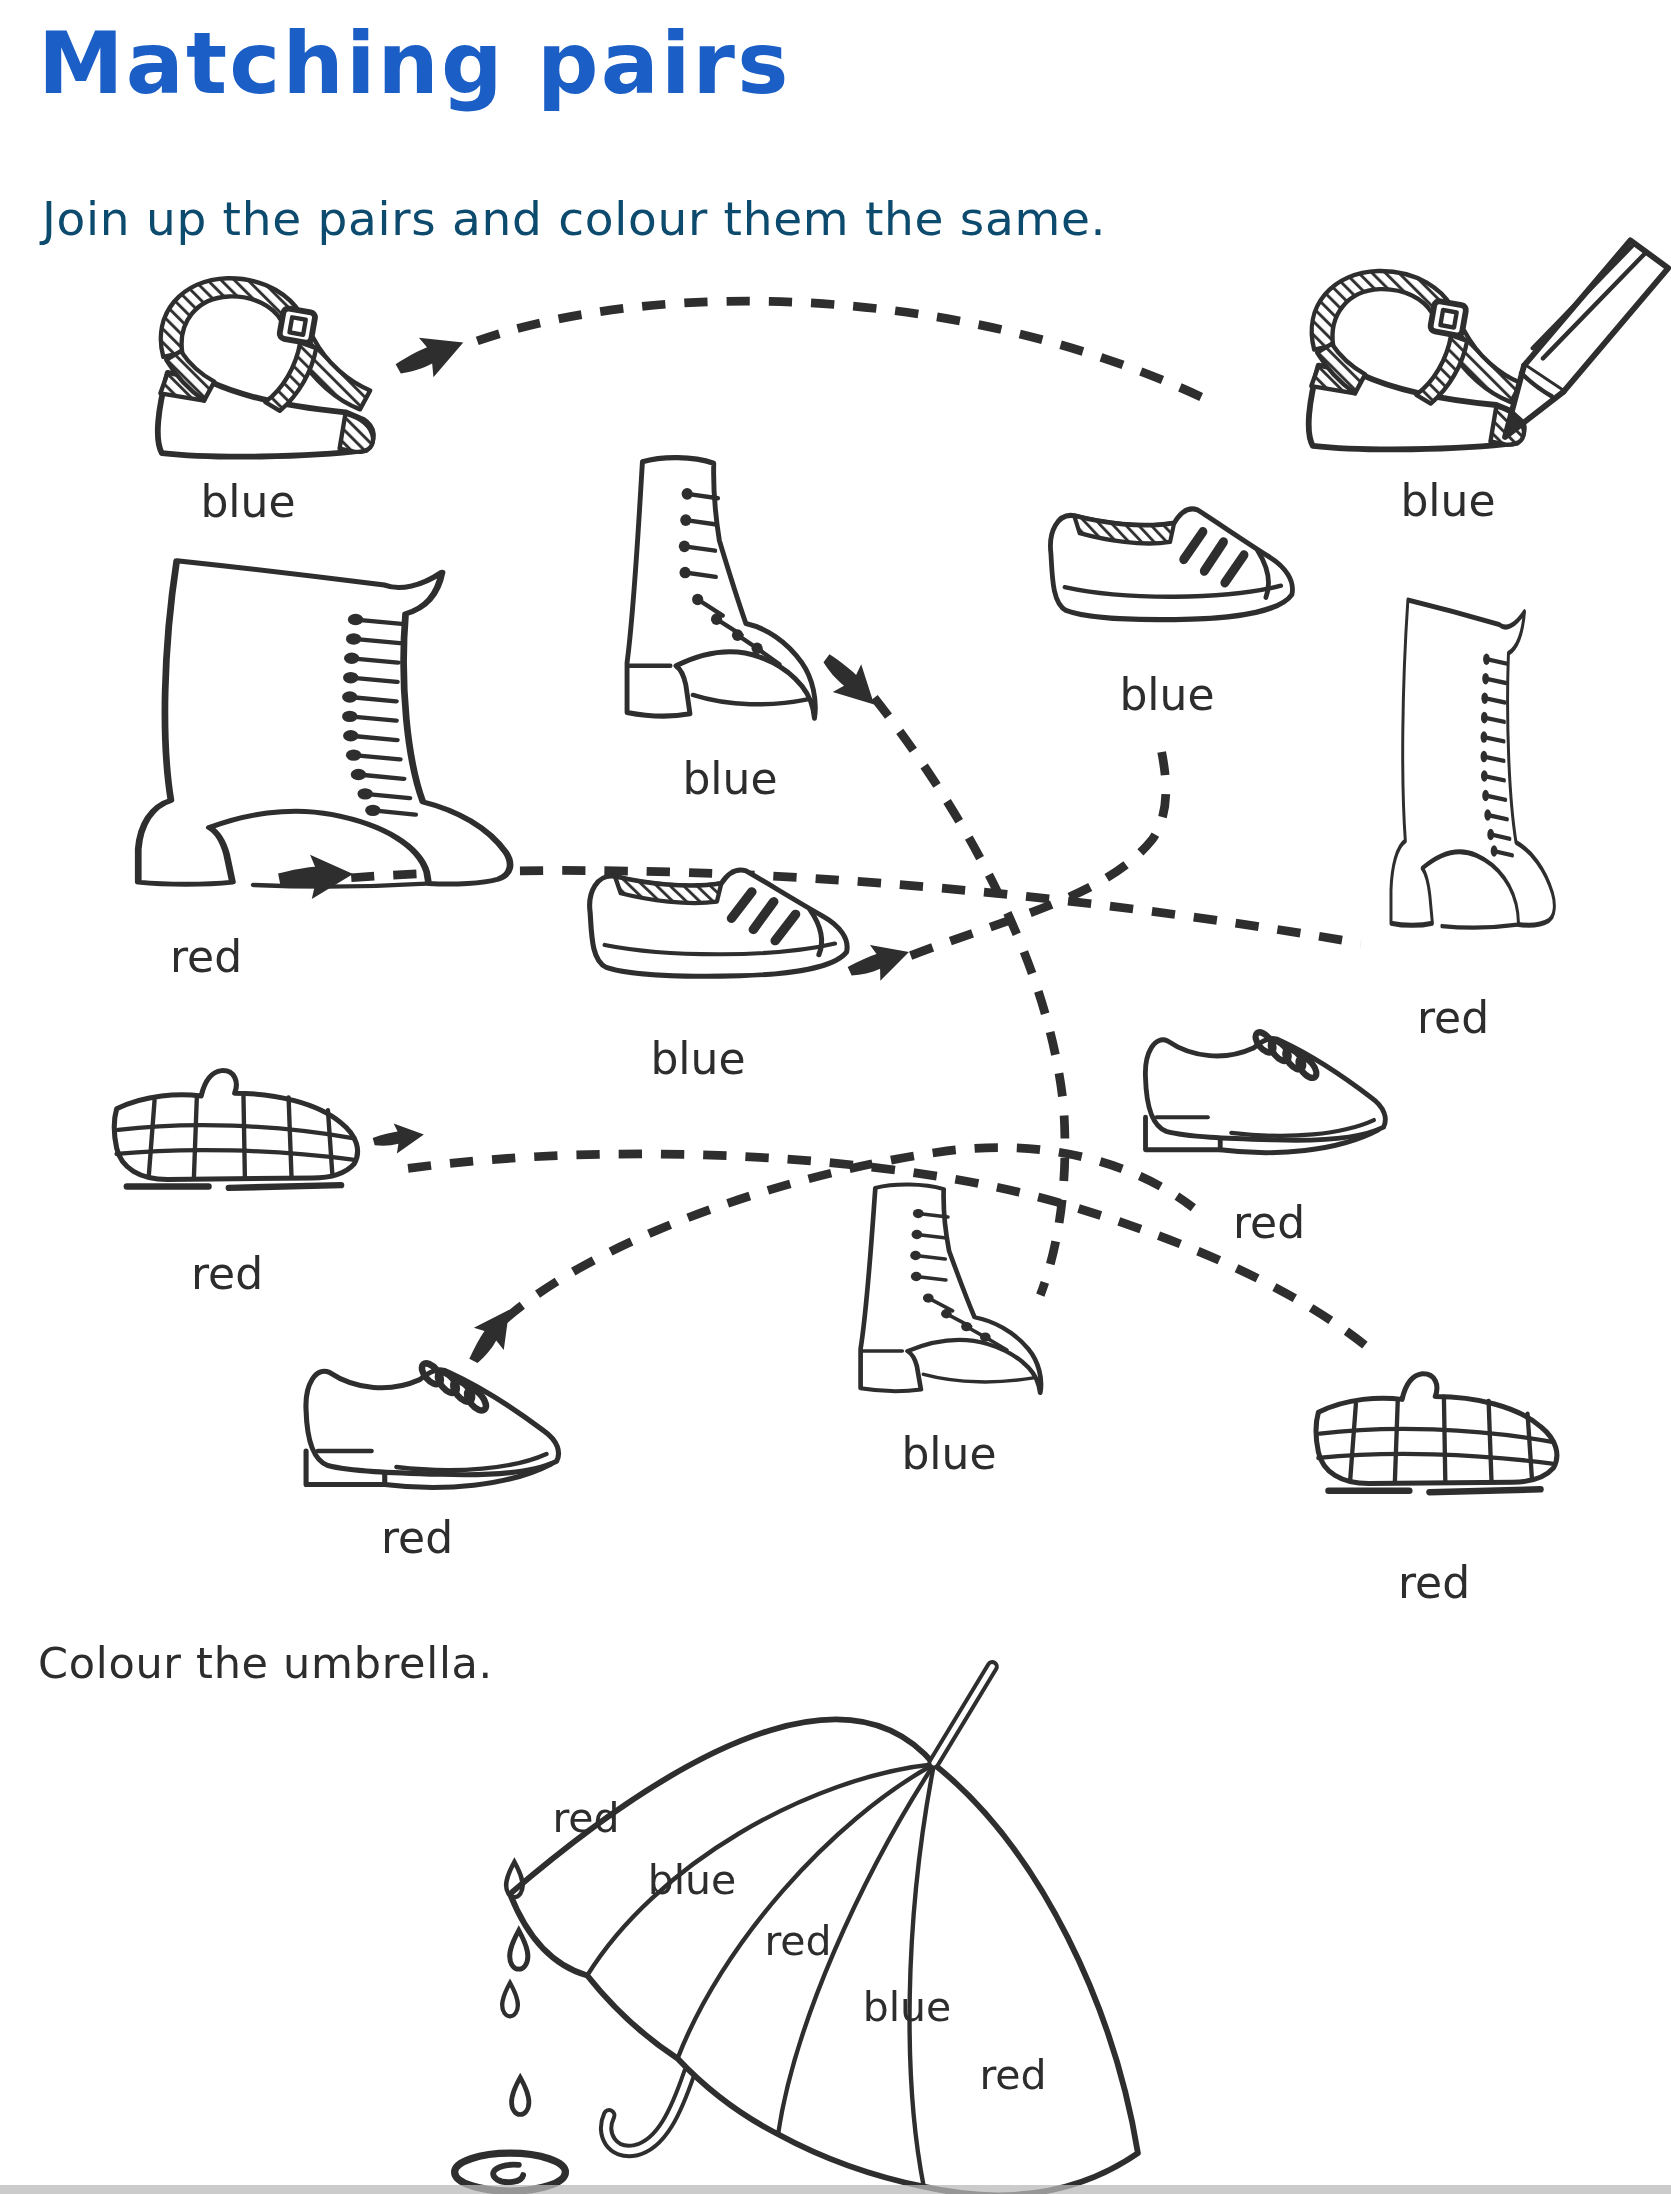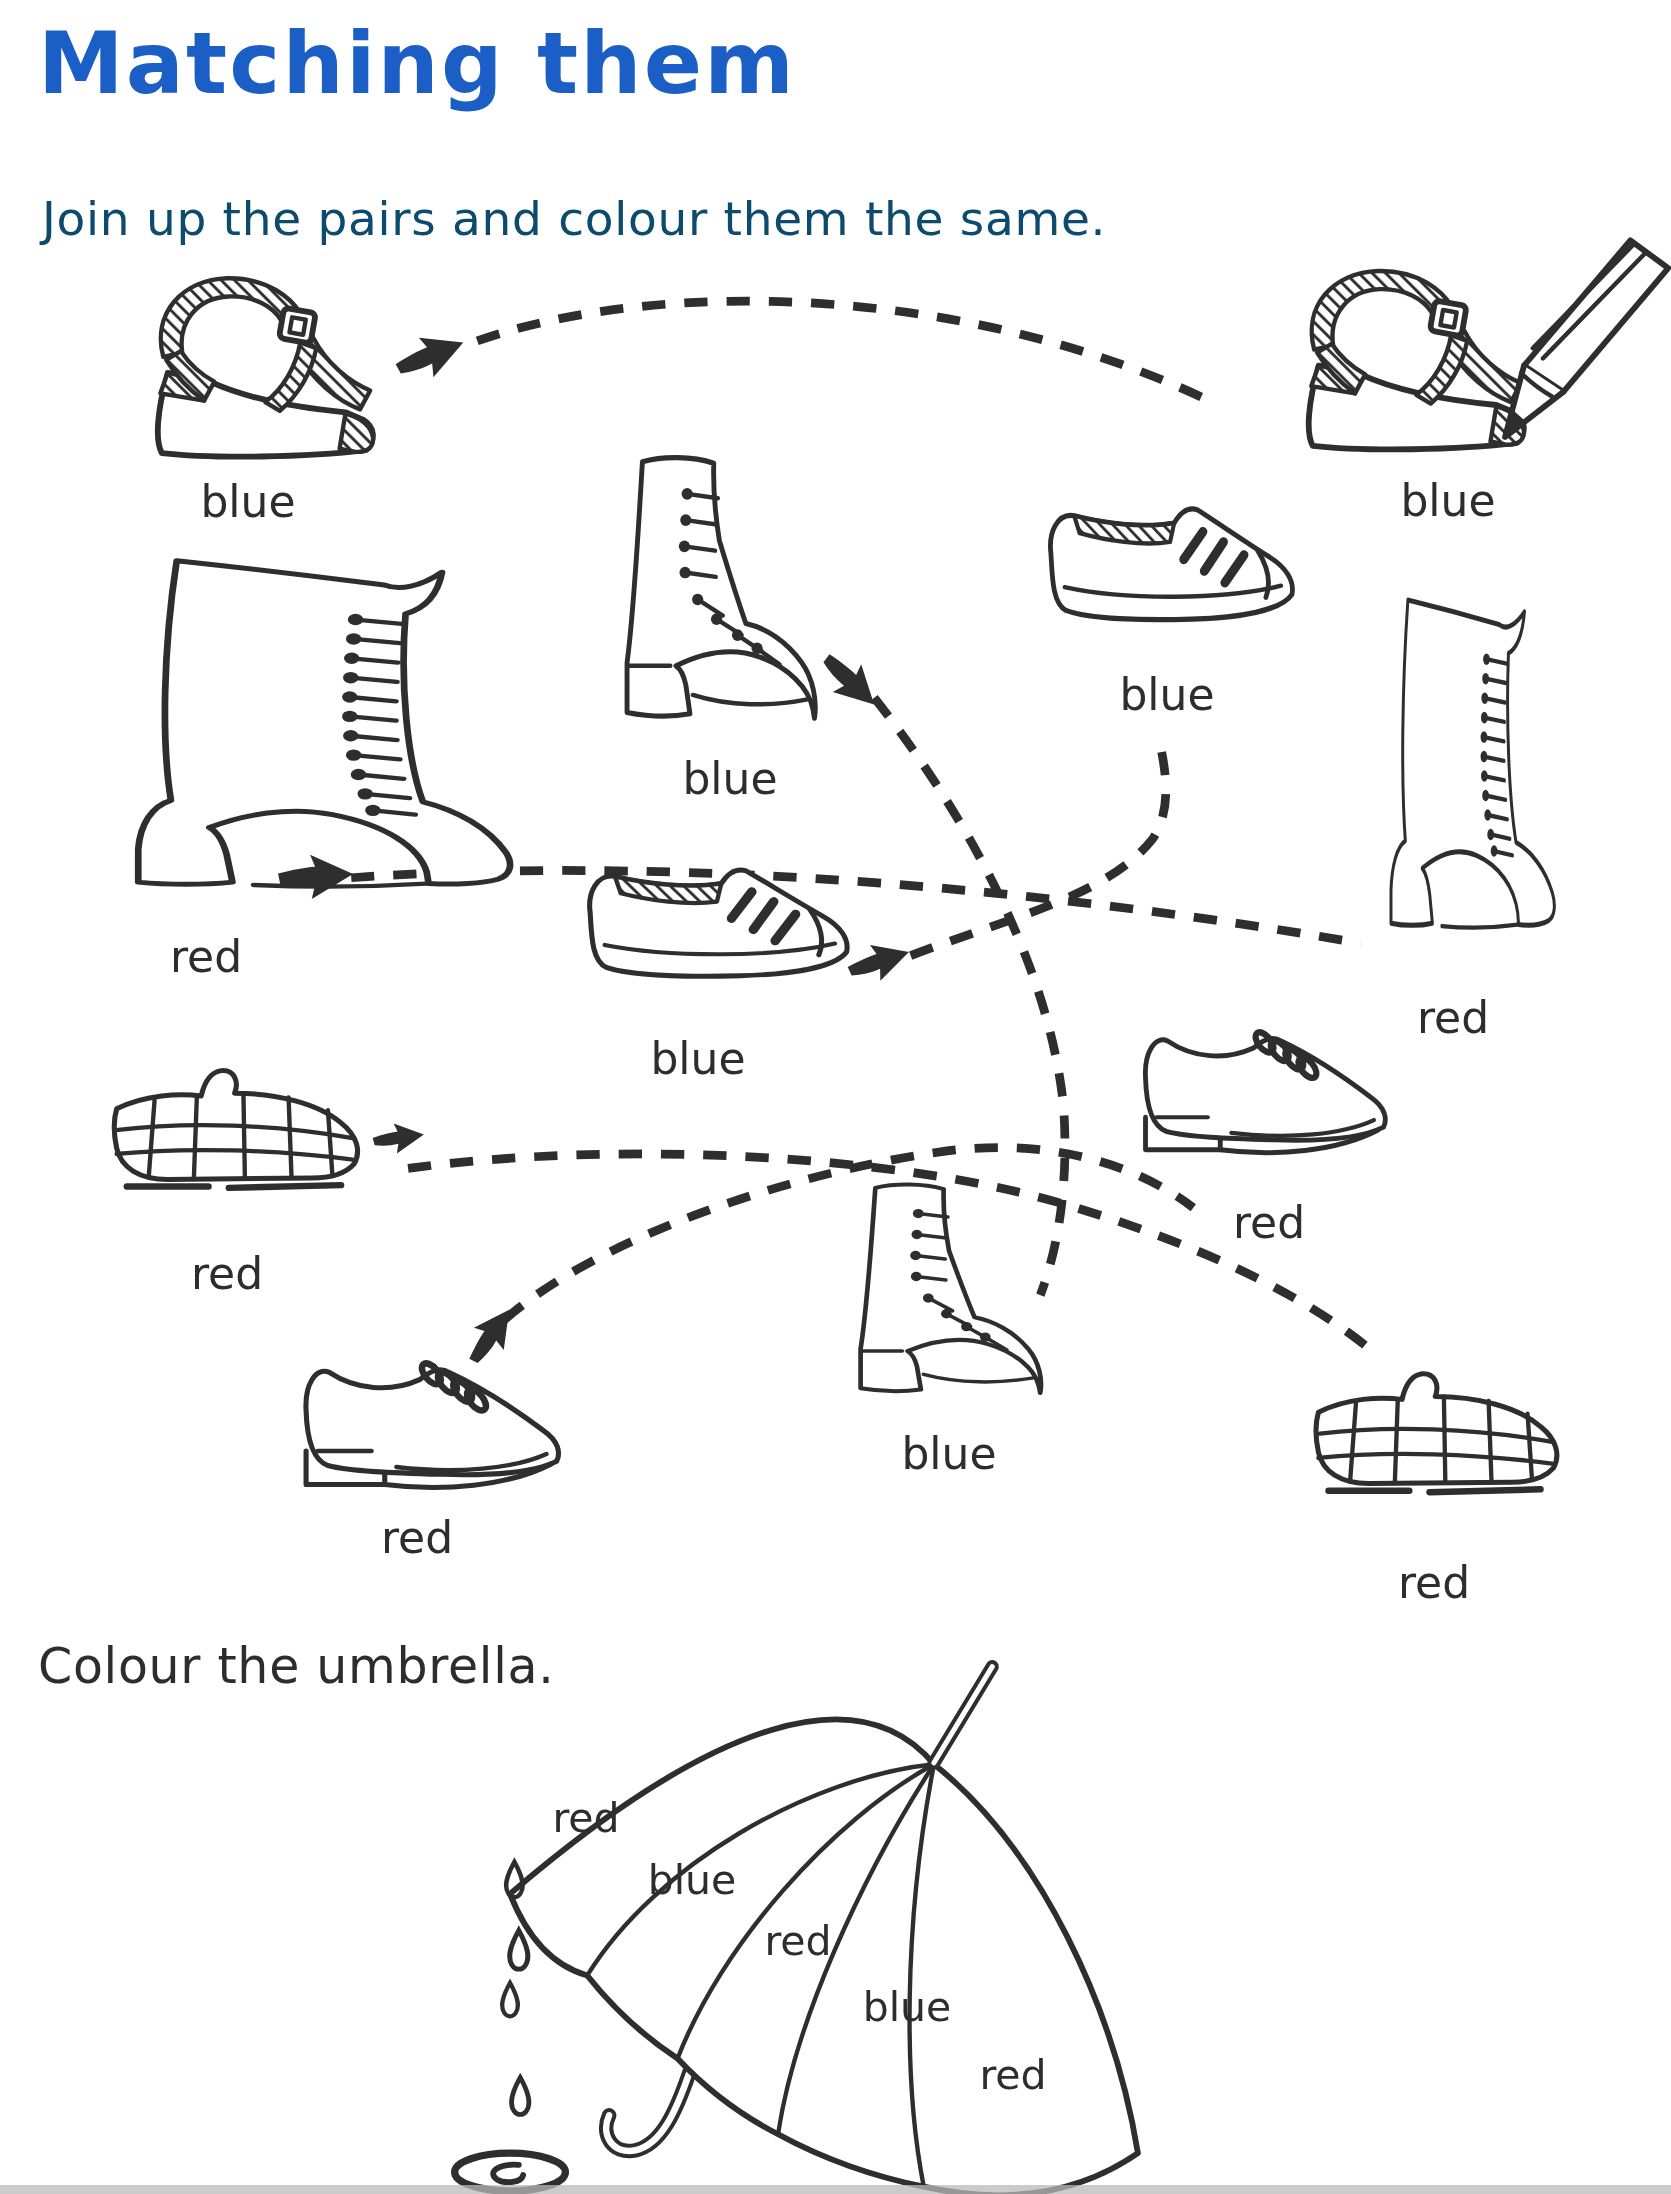--- a/index.html
+++ b/index.html
@@ -9,40 +9,40 @@
   }
   .art{position:absolute;left:0;top:0;}
   .title{
     position:absolute;left:38px;top:13px;font-size:86px;font-weight:bold;
     color:#1b5ec6;letter-spacing:2.2px;
   }
   .instruction{
     position:absolute;left:42px;top:191px;font-size:47px;color:#0c4a6e;letter-spacing:0.7px;
   }
   .instruction2{
-    position:absolute;left:38px;top:1638px;font-size:49px;color:#2d2d2d;letter-spacing:0.7px;
+    position:absolute;left:38px;top:1638px;font-size:43px;color:#2d2d2d;letter-spacing:0.7px;
   }
   .lbl{
     position:absolute;transform:translate(-50%,-50%);font-size:44px;color:#2d2d2d;
     white-space:nowrap;
   }
   .ulbl{
     position:absolute;transform:translate(-50%,-50%);font-size:41px;color:#2d2d2d;
     white-space:nowrap;
   }
   .scan-strip{
     position:absolute;left:0;bottom:0;width:100%;height:9.5px;background:#b9b9b9;opacity:.75;
   }
 </style>
 </head>
 <body>
 
 <div class="page">
 
-  <div class="title">Matching them</div>
+  <div class="title">Matching pairs</div>
   <div class="instruction">Join up the pairs and colour them the same.</div>
 
   <svg class="art" width="1672" height="2194" viewBox="0 0 2295 3012">
     <defs>
       <pattern id="hp" width="13" height="13" patternUnits="userSpaceOnUse" patternTransform="rotate(-45)">
         <rect width="13" height="13" fill="#ffffff"></rect>
         <line x1="6" y1="0" x2="6" y2="13" stroke="#2e2e2e" stroke-width="4"></line>
       </pattern>
 
       <g id="sh-sandal" fill="none" stroke="#2e2e2e" stroke-width="8" stroke-linecap="round" stroke-linejoin="round">

